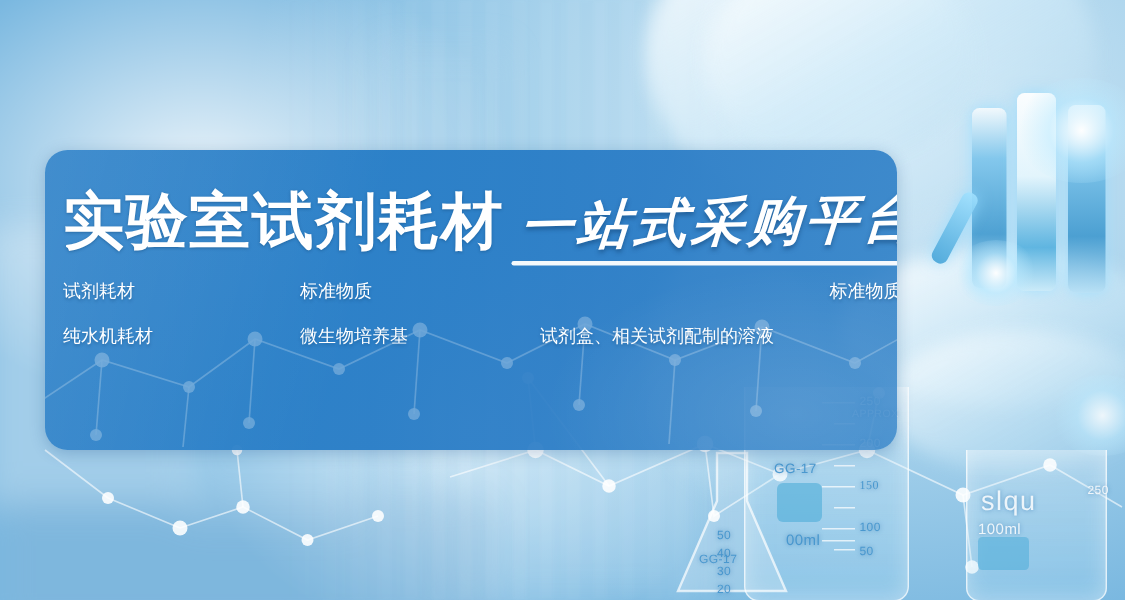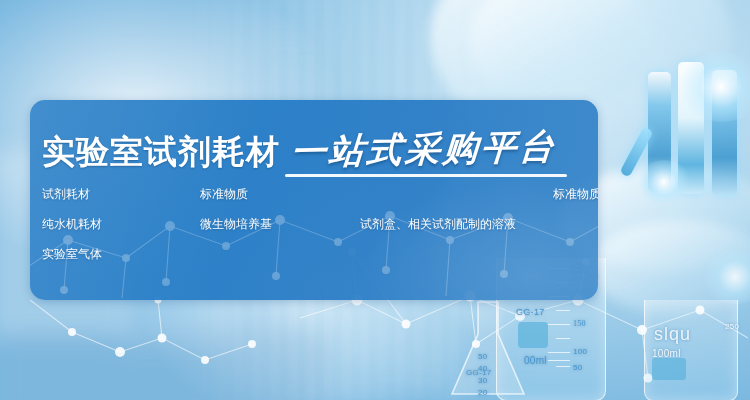--- a/index.html
+++ b/index.html
@@ -86,21 +86,21 @@
     background:linear-gradient(105deg,rgba(255,255,255,.10) 0%,rgba(255,255,255,0) 38%),
                radial-gradient(ellipse 240px 140px at 88% 88%, rgba(255,255,255,.13), rgba(255,255,255,0) 70%);
   }
   .panel-inner{position:relative;z-index:3;}
   
   #headline{
     position:absolute;left:12px;top:16px;width:546px;height:52px;
     display:flex;align-items:flex-end;
   }
   .h-main{
-    color:#ffffff;font-size:33px;font-weight:bold;line-height:1;
+    color:#ffffff;font-size:41px;font-weight:bold;line-height:1;
     letter-spacing:1px;
     font-family:"DejaVu Sans","Liberation Sans",sans-serif;
     text-shadow:0 1px 2px rgba(16,66,114,.45);
     white-space:nowrap;
   }
   .h-script-wrap{position:relative;margin-left:11px;padding-bottom:2px;}
   .h-script{
     color:#ffffff;font-size:35px;font-weight:bold;line-height:1;
     font-family:"DejaVu Serif","Liberation Serif",serif;
     font-style:italic;letter-spacing:3px;white-space:nowrap;
@@ -288,21 +288,18 @@
           <span class="cat c2">标准物质</span>
           <span class="cat c4">标准物质</span>
         </div>
 
         <div class="cat-row">
           <span class="cat c1">纯水机耗材</span>
           <span class="cat c2">微生物培养基</span>
           <span class="cat c3w">试剂盒、相关试剂配制的溶液</span>
         </div>
 
-        <div class="cat-row">
-          <span class="cat c1">实验室气体</span>
-        </div>
 
       </div>
     </div>
   </div>
 
 </div>
 
 </body></html>

